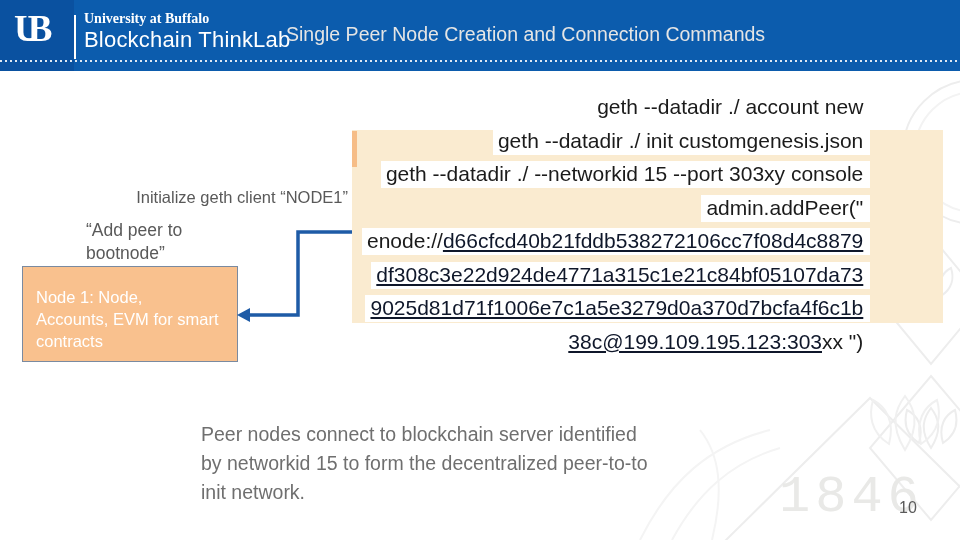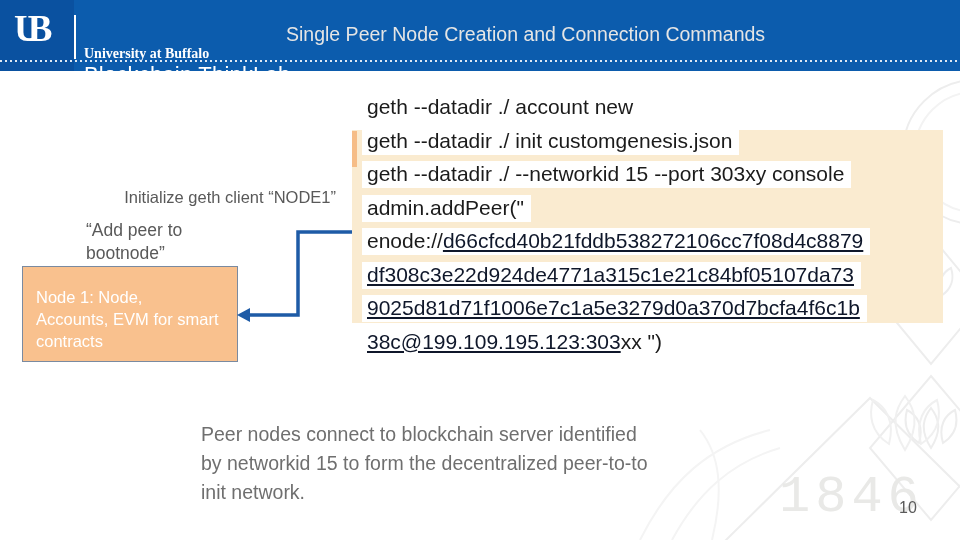--- a/index.html
+++ b/index.html
@@ -7,44 +7,44 @@
     position:relative;width:960px;height:540px;background:#ffffff;overflow:hidden;
     font-family:"Liberation Sans",sans-serif;
   }
   
   .header{position:absolute;left:0;top:0;width:960px;height:71px;background:#0c5cad;}
   .logo-block{position:absolute;left:0;top:0;width:74px;height:71px;background:#0a51a0;}
   .monogram{position:absolute;left:14px;top:12px;color:#fff;font-family:"Liberation Serif",serif;
     font-weight:bold;font-size:37px;line-height:34px;}
   .monogram .b{margin-left:-13px;}
   .logo-divider{position:absolute;left:74px;top:15px;width:2px;height:44px;background:#ffffff;}
-  .org{position:absolute;left:84px;top:11px;color:#fff;margin-top:35px;}
+  .org{position:absolute;left:84px;top:11px;color:#fff;}
   .org-univ{font-family:"Liberation Serif",serif;font-weight:bold;font-size:14px;line-height:16px;}
   .org-lab{font-size:22px;line-height:26px;font-weight:400;letter-spacing:0.2px;}
   .page-title{position:absolute;left:286px;top:23px;color:#e5e5e5;font-size:19.5px;white-space:nowrap;}
   .dotline{position:absolute;left:0;top:60px;width:960px;height:2px;
     background-image:repeating-linear-gradient(90deg,#dfe9f4 0 2px,rgba(255,255,255,0) 2px 5px);}
   
   .wm-svg{position:absolute;left:0;top:0;width:960px;height:540px;pointer-events:none;}
   .wm-year{position:absolute;left:779px;top:468px;font-family:Liberation Mono, monospace;
     font-size:52px;color:#e9e9e7;letter-spacing:5px;}
   
-  .init-label{position:absolute;left:46px;top:188px;width:290px;text-align:right;
+  .init-label{position:absolute;left:58px;top:188px;width:290px;text-align:right;
     color:#595959;font-size:16.5px;white-space:nowrap;}
   .peer-label{position:absolute;left:86px;top:219px;width:160px;text-align:left;
     color:#595959;font-size:17.5px;line-height:23px;}
   .node-box{position:absolute;left:22px;top:266px;width:216px;height:96px;
     background:#f9c18e;border:1.5px solid #7a8aa0;box-sizing:border-box;
     color:#ffffff;font-size:16.5px;line-height:22px;padding:19px 0 0 13px;}
   .arrow-wrap{position:absolute;left:235px;top:222px;width:130px;height:102px;}
   
   .cream{position:absolute;left:352px;top:130px;width:591px;height:193px;background:#faebd0;}
   .cream-tab{position:absolute;left:352px;top:131px;width:5px;height:36px;background:#f6bd87;}
   .code{position:absolute;left:362px;top:94px;font-size:21px;color:#1b1b1b;}
-  .code-line{height:33.5px;white-space:nowrap;}
+  .code-line{height:33.5px;white-space:nowrap;text-align:right;}
   .hl{display:inline-block;background:#ffffff;padding:1px 7px 2px 5px;}
   .code a{color:#0f172a;text-decoration:underline;cursor:pointer;}
   
   .summary{position:absolute;left:201px;top:420px;color:#6f6f6f;font-size:19.5px;line-height:29px;}
   .page-num{position:absolute;left:899px;top:499px;color:#5a5a5a;font-size:16px;}
 </style>
 </head>
 <body>
 
 <div class="slide">

